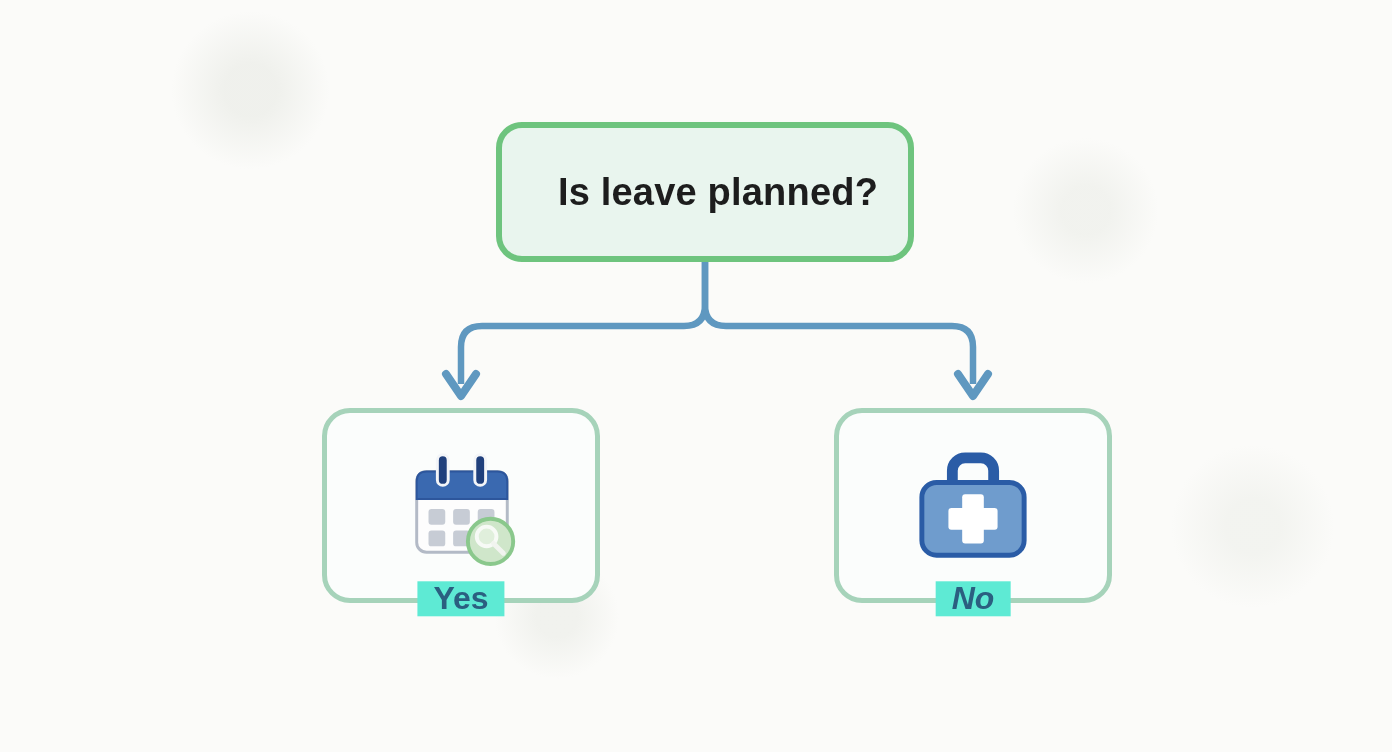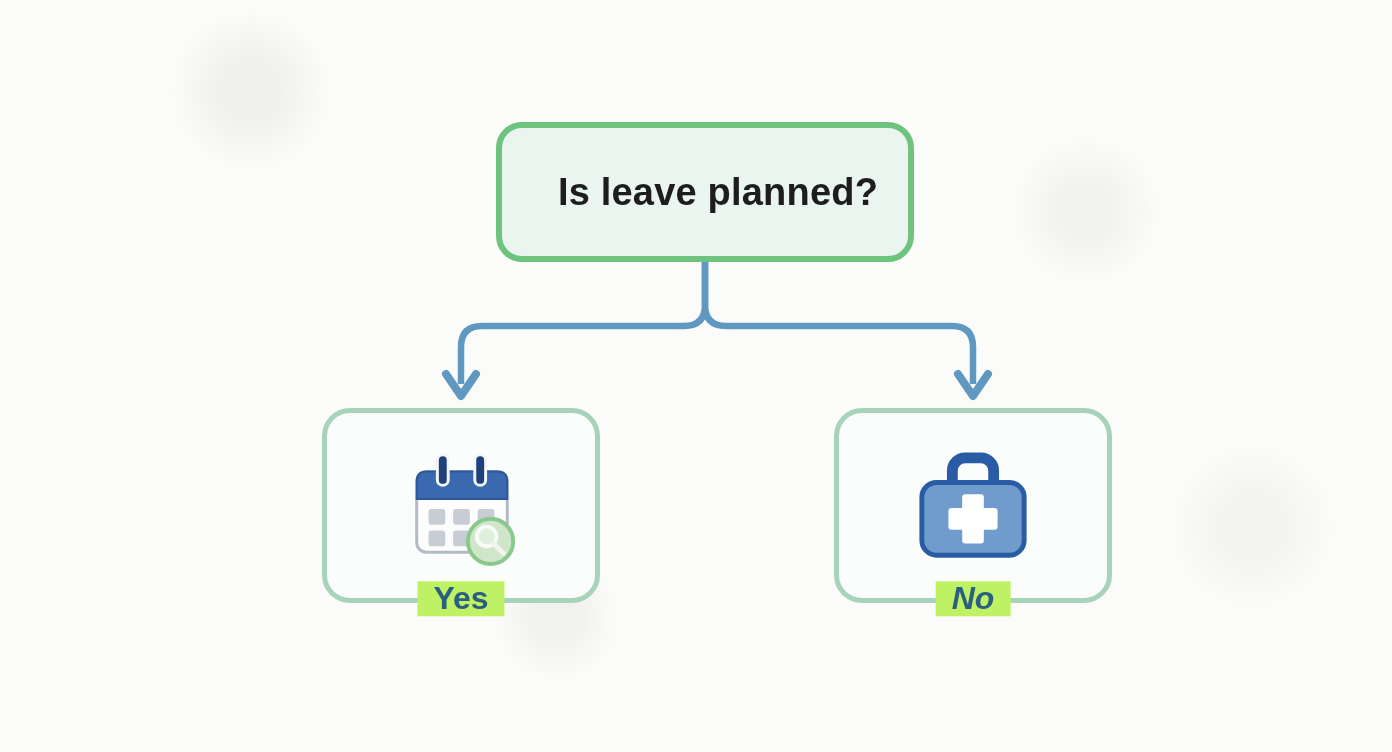--- a/index.html
+++ b/index.html
@@ -73,21 +73,21 @@
     align-items: flex-start;
   }
   .branch-card.yes { left: 322px; }
   .branch-card.no  { left: 834px; font-style: italic; }
 
   .branch-label {
     position: absolute;
     bottom: 0;
     left: 50%;
     transform: translate(-50%, 52%);
-    background: #bef264;
+    background: #5eead4;
     padding: 0 16px;
     font-size: 32px;
     font-weight: bold;
     color: #2b5f80;
     line-height: 1.1;
     white-space: nowrap;
   }
 
   .card-icon { display: block; }
   .card-icon.calendar { margin-top: 26px; }

